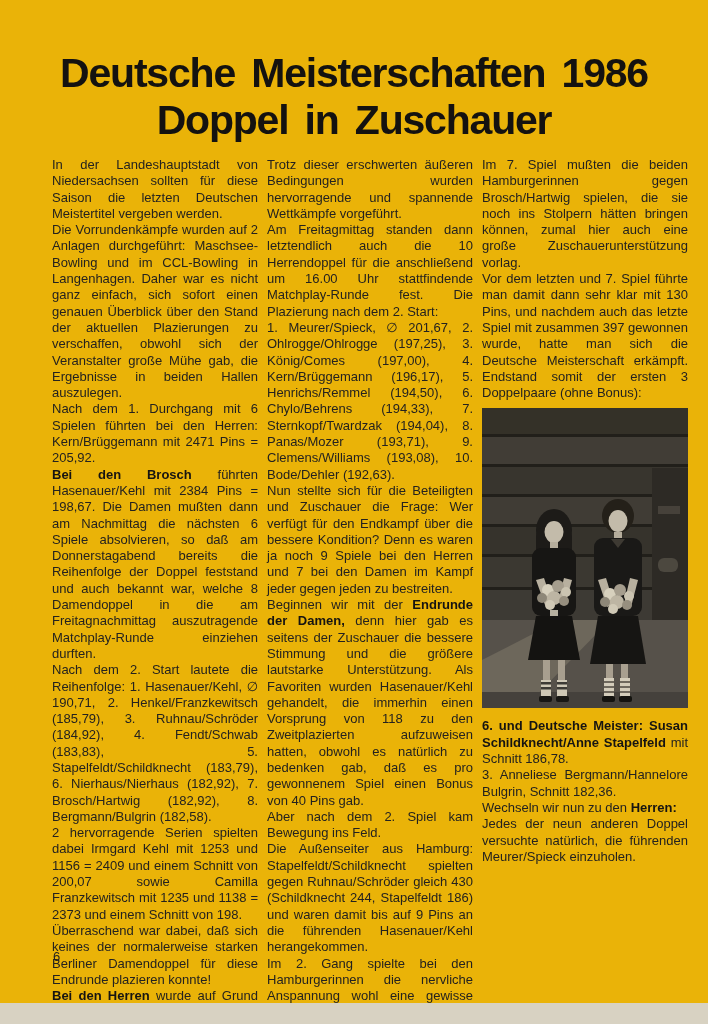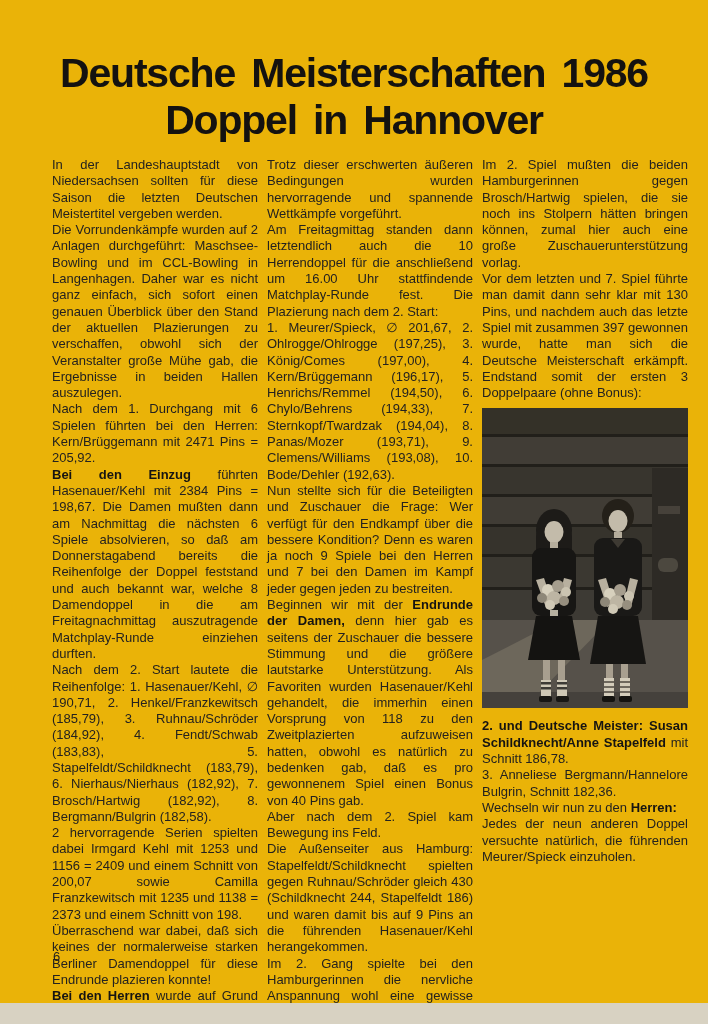--- a/index.html
+++ b/index.html
@@ -60,50 +60,50 @@
     color: #24221f;
   }
 </style>
 </head>
 <body>
 
 <div class="page">
 
   <div class="title-block">
     <div>Deutsche Meisterschaften 1986</div>
-    <div>Doppel in Hannover</div>
+    <div>Doppel in Zuschauer</div>
   </div>
 
   <div class="columns">
 
     <div class="col">
         <p class="para"><span>In der Landeshauptstadt von Niedersachsen sollten für diese Saison die letzten Deutschen Meistertitel vergeben werden.</span></p>
         <p class="para"><span>Die Vorrundenkämpfe wurden auf 2 Anlagen durchgeführt: Maschsee-Bowling und im CCL-Bowling in Langenhagen. Daher war es nicht ganz einfach, sich sofort einen genauen Überblick über den Stand der aktuellen Plazierungen zu verschaffen, obwohl sich der Veranstalter große Mühe gab, die Ergebnisse in beiden Hallen auszulegen.</span></p>
         <p class="para"><span>Nach dem 1. Durchgang mit 6 Spielen führten bei den Herren: Kern/Brüggemann mit 2471 Pins = 205,92.</span></p>
-        <p class="para"><span class="bold">Bei den Einzug</span><span> führten Hasenauer/Kehl mit 2384 Pins = 198,67. Die Damen mußten dann am Nachmittag die nächsten 6 Spiele absolvieren, so daß am Donnerstagabend bereits die Reihenfolge der Doppel feststand und auch bekannt war, welche 8 Damendoppel in die am Freitagnachmittag auszutragende Matchplay-Runde einziehen durften.</span></p>
+        <p class="para"><span class="bold">Bei den Brosch</span><span> führten Hasenauer/Kehl mit 2384 Pins = 198,67. Die Damen mußten dann am Nachmittag die nächsten 6 Spiele absolvieren, so daß am Donnerstagabend bereits die Reihenfolge der Doppel feststand und auch bekannt war, welche 8 Damendoppel in die am Freitagnachmittag auszutragende Matchplay-Runde einziehen durften.</span></p>
         <p class="para"><span>Nach dem 2. Start lautete die Reihenfolge: 1. Hasenauer/Kehl, ∅ 190,71, 2. Henkel/Franzkewitsch (185,79), 3. Ruhnau/Schröder (184,92), 4. Fendt/Schwab (183,83), 5. Stapelfeldt/Schildknecht (183,79), 6. Nierhaus/Nierhaus (182,92), 7. Brosch/Hartwig (182,92), 8. Bergmann/Bulgrin (182,58).</span></p>
         <p class="para"><span>2 hervorragende Serien spielten dabei Irmgard Kehl mit 1253 und 1156 = 2409 und einem Schnitt von 200,07 sowie Camilla Franzkewitsch mit 1235 und 1138 = 2373 und einem Schnitt von 198.</span></p>
         <p class="para"><span>Überraschend war dabei, daß sich keines der normalerweise starken Berliner Damendoppel für diese Endrunde plazieren konnte!</span></p>
         <p class="para"><span class="bold">Bei den Herren</span><span> wurde auf Grund der doppelten Starterzahl (64 Doppel) auch noch am Freitag um den Einzug ins Finale gekämpft.</span></p>
       </div>
 
     <div class="col">
         <p class="para"><span>Trotz dieser erschwerten äußeren Bedingungen wurden hervorragende und spannende Wettkämpfe vorgeführt.</span></p>
         <p class="para"><span>Am Freitagmittag standen dann letztendlich auch die 10 Herrendoppel für die anschließend um 16.00 Uhr stattfindende Matchplay-Runde fest. Die Plazierung nach dem 2. Start:</span></p>
         <p class="para"><span>1. Meurer/Spieck, ∅ 201,67, 2. Ohlrogge/Ohlrogge (197,25), 3. König/Comes (197,00), 4. Kern/Brüggemann (196,17), 5. Henrichs/Remmel (194,50), 6. Chylo/Behrens (194,33), 7. Sternkopf/Twardzak (194,04), 8. Panas/Mozer (193,71), 9. Clemens/Williams (193,08), 10. Bode/Dehler (192,63).</span></p>
         <p class="para"><span>Nun stellte sich für die Beteiligten und Zuschauer die Frage: Wer verfügt für den Endkampf über die bessere Kondition? Denn es waren ja noch 9 Spiele bei den Herren und 7 bei den Damen im Kampf jeder gegen jeden zu bestreiten.</span></p>
         <p class="para"><span>Beginnen wir mit der </span><span class="bold">Endrunde der Damen,</span><span> denn hier gab es seitens der Zuschauer die bessere Stimmung und die größere lautstarke Unterstützung. Als Favoriten wurden Hasenauer/Kehl gehandelt, die immerhin einen Vorsprung von 118 zu den Zweitplazierten aufzuweisen hatten, obwohl es natürlich zu bedenken gab, daß es pro gewonnenem Spiel einen Bonus von 40 Pins gab.</span></p>
         <p class="para"><span>Aber nach dem 2. Spiel kam Bewegung ins Feld.</span></p>
         <p class="para"><span>Die Außenseiter aus Hamburg: Stapelfeldt/Schildknecht spielten gegen Ruhnau/Schröder gleich 430 (Schildknecht 244, Stapelfeldt 186) und waren damit bis auf 9 Pins an die führenden Hasenauer/Kehl herangekommen.</span></p>
         <p class="para"><span>Im 2. Gang spielte bei den Hamburgerinnen die nervliche Anspannung wohl eine gewisse Rolle, denn mit zusammen 336 Pins verlor man wieder etwas den Anschluß. Aber das war am Ende auch die einzige verlorene Partie. Im 3. Spiel erreichten die beiden dann 385, und nach dem 4. Spiel mit 389 hatte man die Spitzenposition erreicht.</span></p>
       </div>
 
     <div class="col">
       <div>
-          <p class="para"><span>Im 2. Spiel mußten die beiden Hamburgerinnen gegen Brosch/Hartwig spielen, die sie noch ins Stolpern hätten bringen können, zumal hier auch eine große Zuschauerunterstützung vorlag.</span></p>
+          <p class="para"><span>Im 7. Spiel mußten die beiden Hamburgerinnen gegen Brosch/Hartwig spielen, die sie noch ins Stolpern hätten bringen können, zumal hier auch eine große Zuschauerunterstützung vorlag.</span></p>
           <p class="para"><span>Vor dem letzten und 7. Spiel führte man damit dann sehr klar mit 130 Pins, und nachdem auch das letzte Spiel mit zusammen 397 gewonnen wurde, hatte man sich die Deutsche Meisterschaft erkämpft. Endstand somit der ersten 3 Doppelpaare (ohne Bonus):</span></p>
         </div>
 
       <div class="photo-figure" role="img" aria-label="Schwarzweißfoto im Bowlingcenter: die beiden Siegerinnen in dunkler Spielkleidung stehen nebeneinander und halten Blumensträuße">
         <svg width="206" height="300" viewBox="0 0 206 300" xmlns="http://www.w3.org/2000/svg">
 
           <rect x="0" y="0" width="206" height="212" fill="#3d3a34"></rect>
           <rect x="0" y="0" width="206" height="26" fill="#343128"></rect>
           <rect x="0" y="29" width="206" height="27" fill="#413d36"></rect>
           <rect x="0" y="59" width="206" height="27" fill="#38352e"></rect>
@@ -184,21 +184,21 @@
             <rect x="138" y="278" width="10" height="2" fill="#6e685d"></rect>
             <rect x="122" y="283" width="10" height="2" fill="#6e685d"></rect>
             <rect x="138" y="283" width="10" height="2" fill="#6e685d"></rect>
             <rect x="120" y="288" width="13" height="6" rx="2" fill="#14130f"></rect>
             <rect x="137" y="288" width="13" height="6" rx="2" fill="#14130f"></rect>
           </g>
         </svg>
       </div>
 
       <div class="caption-block">
-          <p class="para"><span class="bold">2. und Deutsche Meister: Susan Schildknecht/Anne Stapelfeld</span><span> mit Schnitt 186,78.</span></p>
+          <p class="para"><span class="bold">6. und Deutsche Meister: Susan Schildknecht/Anne Stapelfeld</span><span> mit Schnitt 186,78.</span></p>
           <p class="para"><span>3. Anneliese Bergmann/Hannelore Bulgrin, Schnitt 182,36.</span></p>
           <p class="para"><span>Wechseln wir nun zu den </span><span class="bold">Herren:</span></p>
           <p class="para"><span>Jedes der neun anderen Doppel versuchte natürlich, die führenden Meurer/Spieck einzuholen.</span></p>
         </div>
 
     </div>
 
   </div>
 
   <div class="page-number">6</div>

